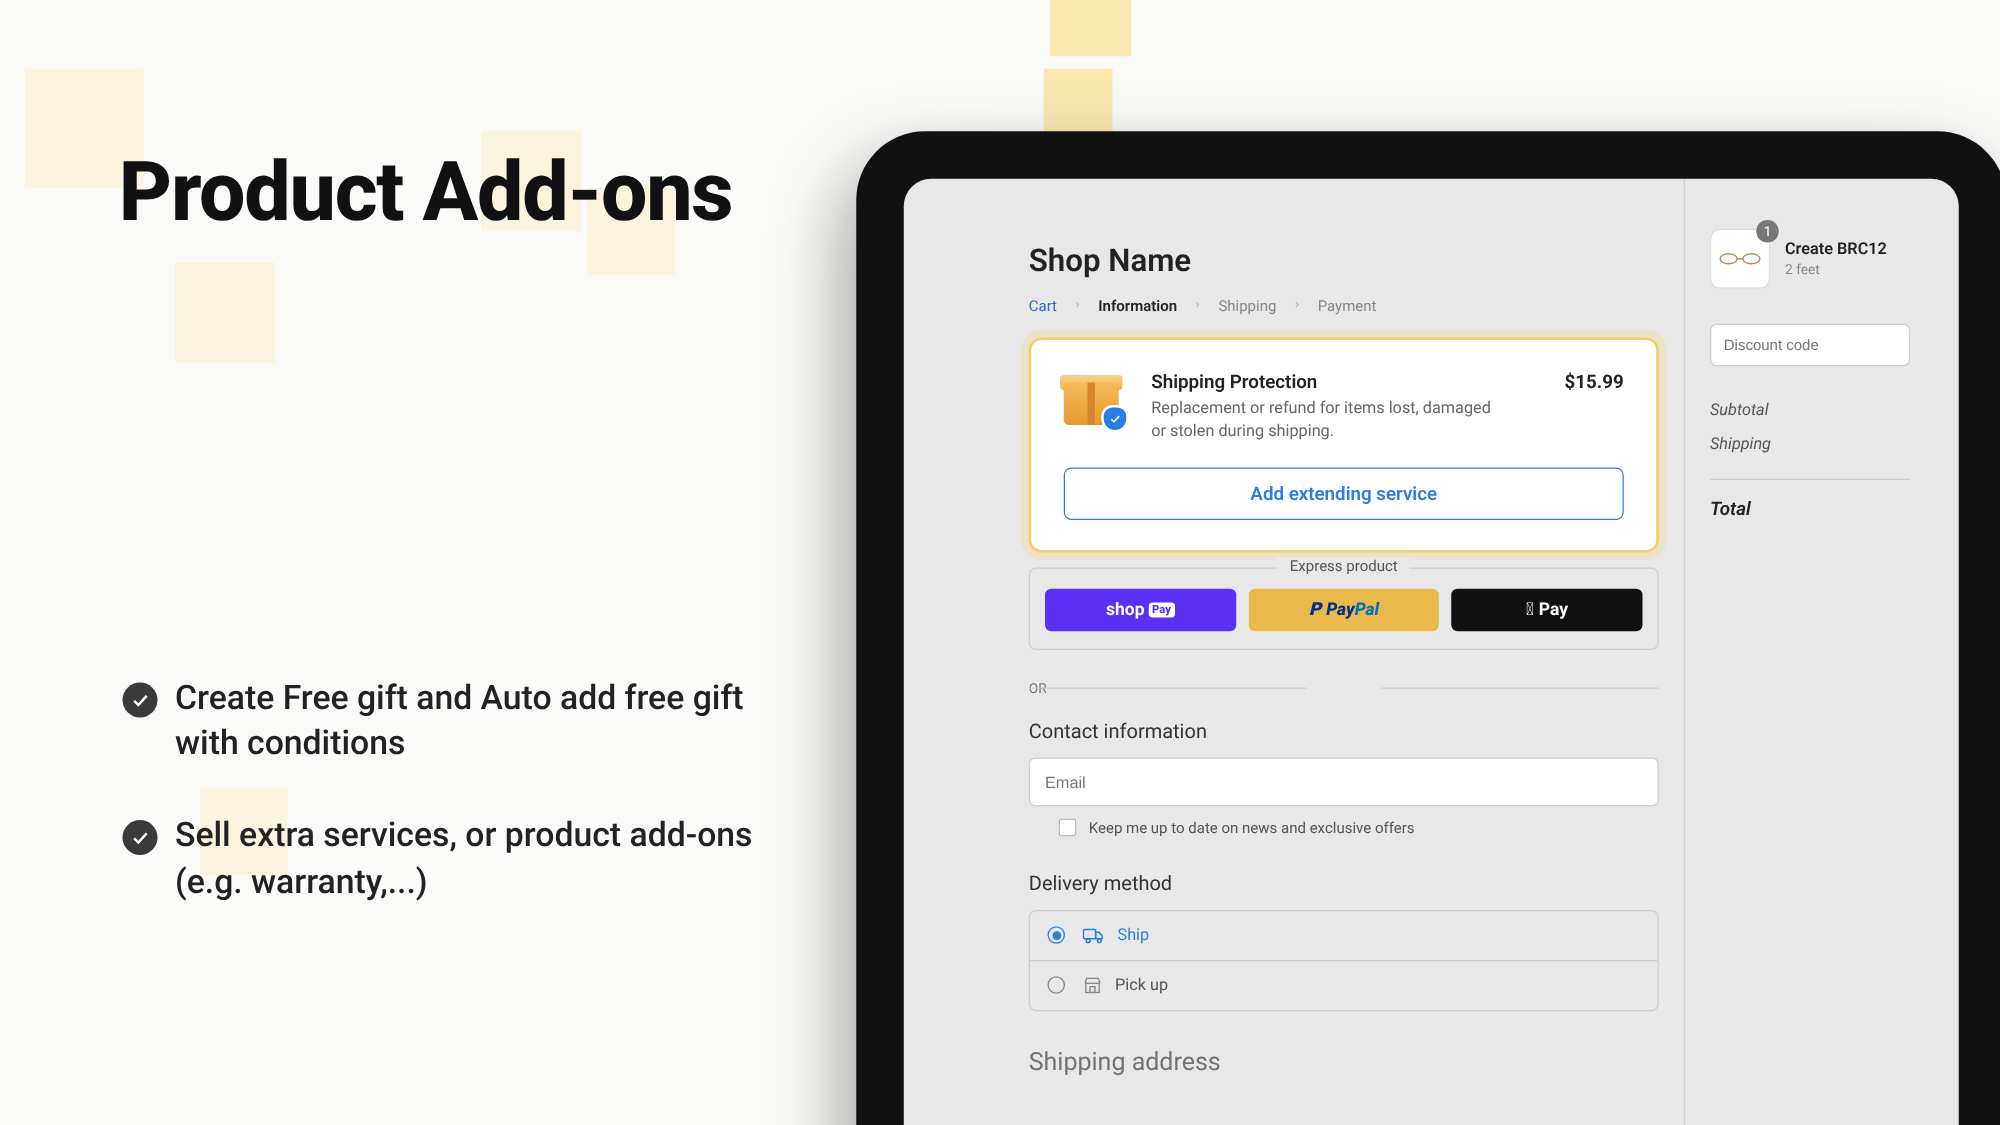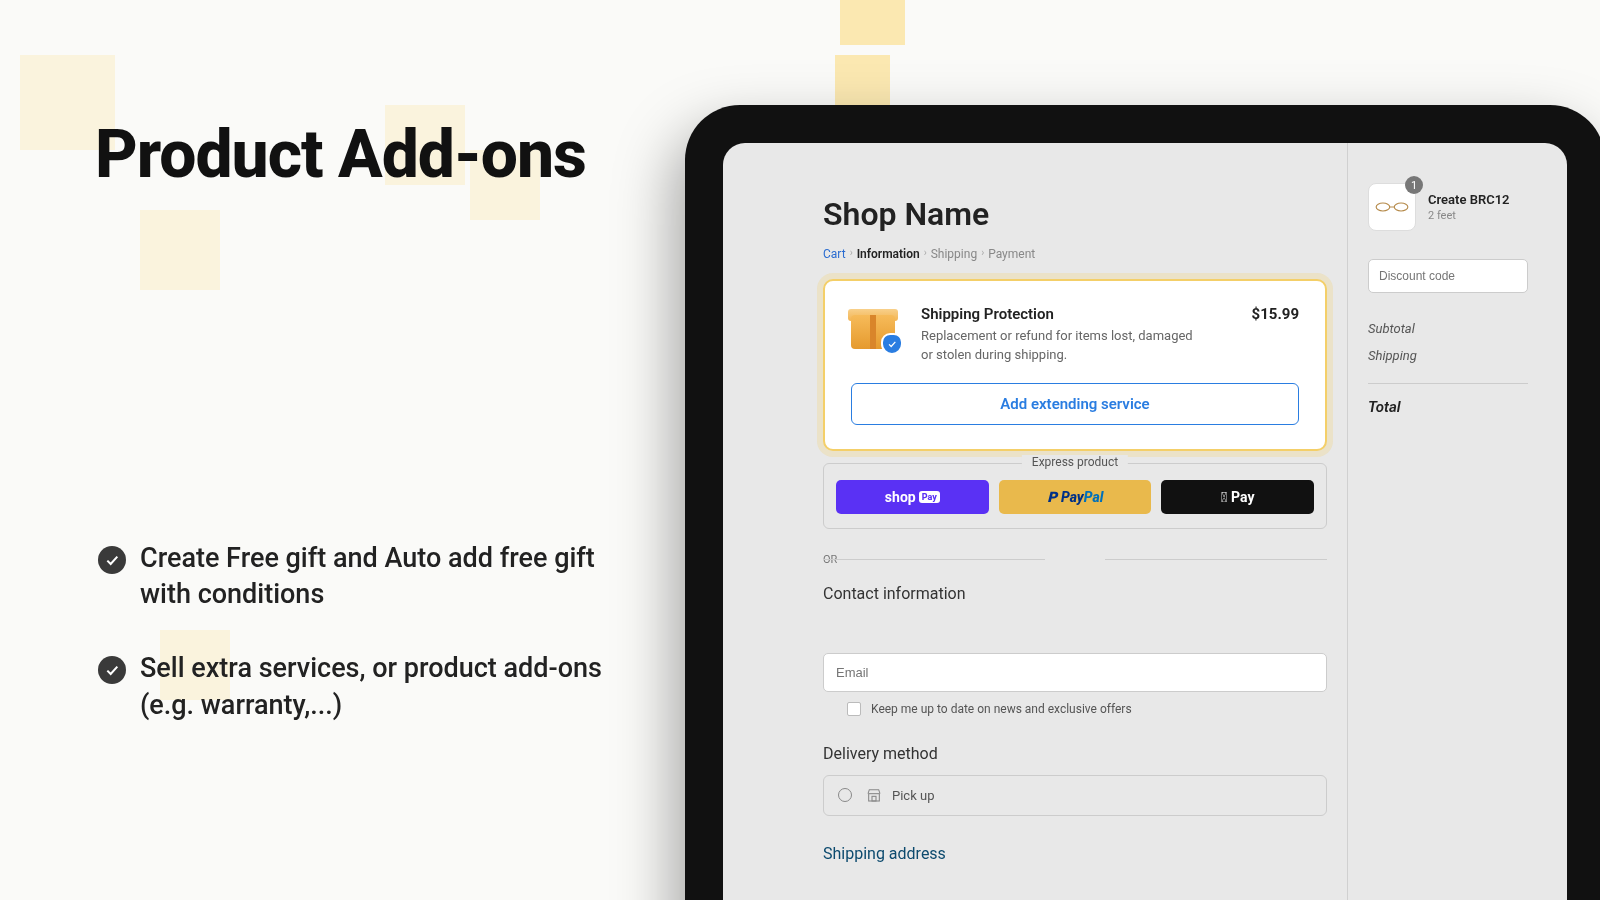--- a/index.html
+++ b/index.html
@@ -26,22 +26,22 @@
   .check svg { width: 16px; height: 16px; stroke: #fff; stroke-width: 3; fill: none; }
   .bullet-text { font-size: 27px; color: #222; line-height: 1.34; font-weight: 500;}
 
   
   .device { position: absolute; left: 685px; top: 105px; width: 920px; height: 900px; border-radius: 55px; background: #111; padding: 38px; box-shadow: -10px 25px 60px rgba(0,0,0,0.35); }
   .screen { width: 100%; height: 100%; background: #E8E8E8; border-radius: 22px; display: flex; overflow: hidden; }
 
   .main-col { flex: 1; padding: 52px 20px 0 100px; }
   .side-col { width: 220px; border-left: 1px solid #d0d0d0; padding: 40px 0 0 20px; font-size: 13px; color:#333;}
 
-  .shop-name { font-size: 32px; font-weight: 600; color: #222; }
-  .crumbs { margin-top: 14px; font-size: 12px; color: #888; display:flex; align-items:flex-start; gap:4px;}
+  .shop-name { font-size: 25px; font-weight: 600; color: #222; }
+  .crumbs { margin-top: 14px; font-size: 12px; color: #888; display:flex; align-items:flex-start; gap:15px;}
   .crumbs a.link { color: #2a6cd0; }
   .crumbs .active { color: #222; font-weight:600; }
   .chev { color:#aaa; font-size:10px;}
 
   .card { margin-top: 18px; background: #ffffff; border: 2px solid #F4CF68; border-radius: 10px; padding: 24px 26px; box-shadow: 0 0 0 6px rgba(244,207,104,0.25); }
   .card-top { display: flex; align-items: flex-start; }
   .box-icon { width: 48px; height: 48px; margin-right: 22px; position: relative; flex-shrink:0;}
   .box-body { background: linear-gradient(#f6bb5a,#e59a2e); width: 44px; height: 34px; border-radius: 4px; position:absolute; bottom:4px; left:0;}
   .box-lid { background: linear-gradient(#f8d08a,#f3b452); width: 50px; height: 12px; border-radius: 3px; position:absolute; top:4px; left:-3px;}
   .box-tape { background:#d9852a; width:6px; height:34px; position:absolute; bottom:4px; left:19px;}
@@ -61,36 +61,36 @@
   .shoppay .pill{ background:#fff; color:#5a31f4; font-size:9px; font-weight:800; border-radius:3px; padding:1px 3px; margin-left:3px;}
   .paypal { background:#E9B94C; color:#003087; font-style:italic; font-weight:800;}
   .paypal .pal{ color:#0070ba; }
   .applepay { background:#111; color:#fff;}
 
   .or-row { font-size:11px; color:#777; margin:24px 0 18px; position:relative;}
   .or-row:before,.or-row:after{ content:""; position:absolute; top:50%; width:44%; height:1px; background:#ccc;}
   .or-row:before{left:0;} .or-row:after{right:0;}
 
   .section-h { font-size:16px; color:#333; margin-bottom:12px;}
-  .input { width:100%; background:#fff; border:1px solid #ccc; border-radius:5px; padding:11px 12px; font-size:13px; color:#444;margin-top:38px;}
+  .input { width:100%; background:#fff; border:1px solid #ccc; border-radius:5px; padding:11px 12px; font-size:13px; color:#444;}
   .chk-row { display:flex; align-items:center; margin-top:10px; font-size:12px; color:#555;padding-left:24px;}
   .chk { width:14px; height:14px; border:1px solid #bbb; border-radius:2px; margin-right:10px; background:#fff;}
 
   .delivery { margin-top:28px; }
   .radio-box { border:1px solid #ccc; border-radius:6px; overflow:hidden;}
   .radio-row { display:flex; align-items:center; padding:12px 14px; font-size:13px;}
   .radio-row.sel { border-bottom:1px solid #ccc; color:#2a7de1;}
   .radio-row:not(.sel){ color:#555;}
   .radio { width:14px; height:14px; border-radius:50%; border:1.5px solid #888; margin-right:14px; display:flex; align-items:center; justify-content:center;}
   .radio.on { border-color:#2a7de1;}
   .radio.on .dot{ width:7px; height:7px; background:#2a7de1; border-radius:50%;}
   .mini-ic { margin-right:10px; color:#888; display:inline-flex;}
   .radio-row.sel .mini-ic{ color:#2a7de1;}
 
-  .ship-addr { margin-top:28px; font-size:16px; color:#0c4a6e;}
+  .ship-addr { margin-top:28px; font-size:20px; color:#737373;}
 
   
   .cart-item { display:flex; align-items:center; margin-bottom:28px;}
   .thumb { width:48px; height:48px; background:#fff; border:1px solid #ddd; border-radius:8px; margin-right:12px; position:relative; display:flex; align-items:center; justify-content:center;}
   .thumb svg{ width:34px; height:14px;}
   .qty-badge { position:absolute; top:-8px; right:-8px; background:#777; color:#fff; width:18px; height:18px; border-radius:50%; font-size:11px; display:flex; align-items:center; justify-content:center;}
   .cart-name { font-size:13px; font-weight:600; color:#222;}
   .cart-sub { font-size:11px; color:#888; margin-top:2px;}
   .disc-input { border:1px solid #ccc; border-radius:5px; background:#fff; padding:9px 10px; font-size:12px; color:#777; margin-bottom:22px; width: 160px;}
   .side-row { display:flex; justify-content:space-between; font-size:13px; color:#555; padding:6px 0;font-style:italic;}
@@ -190,20 +190,34 @@
       <div class="section-h">Contact information</div>
       <input class="input" placeholder="Email" style="">
       <div class="chk-row">
         <span class="chk"></span>
         <span>Keep me up to date on news and exclusive offers</span>
       </div>
 
       <div class="delivery">
         <div class="section-h">Delivery method</div>
         <div class="radio-box">
+          <div class="radio-row sel">
+            <span class="radio on">
+                <span class="dot"></span>
+              </span>
+            <span class="mini-ic">
+                <svg width="18" height="14" viewBox="0 0 24 18" fill="none" stroke="currentColor" stroke-width="1.6">
+                  <rect x="1" y="3" width="13" height="10" rx="1"></rect>
+                  <path d="M14 6h4l3 4v3h-7z"></path>
+                  <circle cx="6" cy="15" r="2"></circle>
+                  <circle cx="18" cy="15" r="2"></circle>
+                </svg>
+              </span>
+            <span>Ship</span>
+          </div>
           <div class="radio-row">
             <span class="radio"></span>
             <span class="mini-ic">
                 <svg width="16" height="14" viewBox="0 0 24 20" fill="none" stroke="currentColor" stroke-width="1.6">
                   <path d="M3 8l2-6h14l2 6"></path>
                   <rect x="4" y="8" width="16" height="11"></rect>
                   <rect x="9" y="12" width="6" height="7"></rect>
                 </svg>
               </span>
             <span>Pick up</span>

